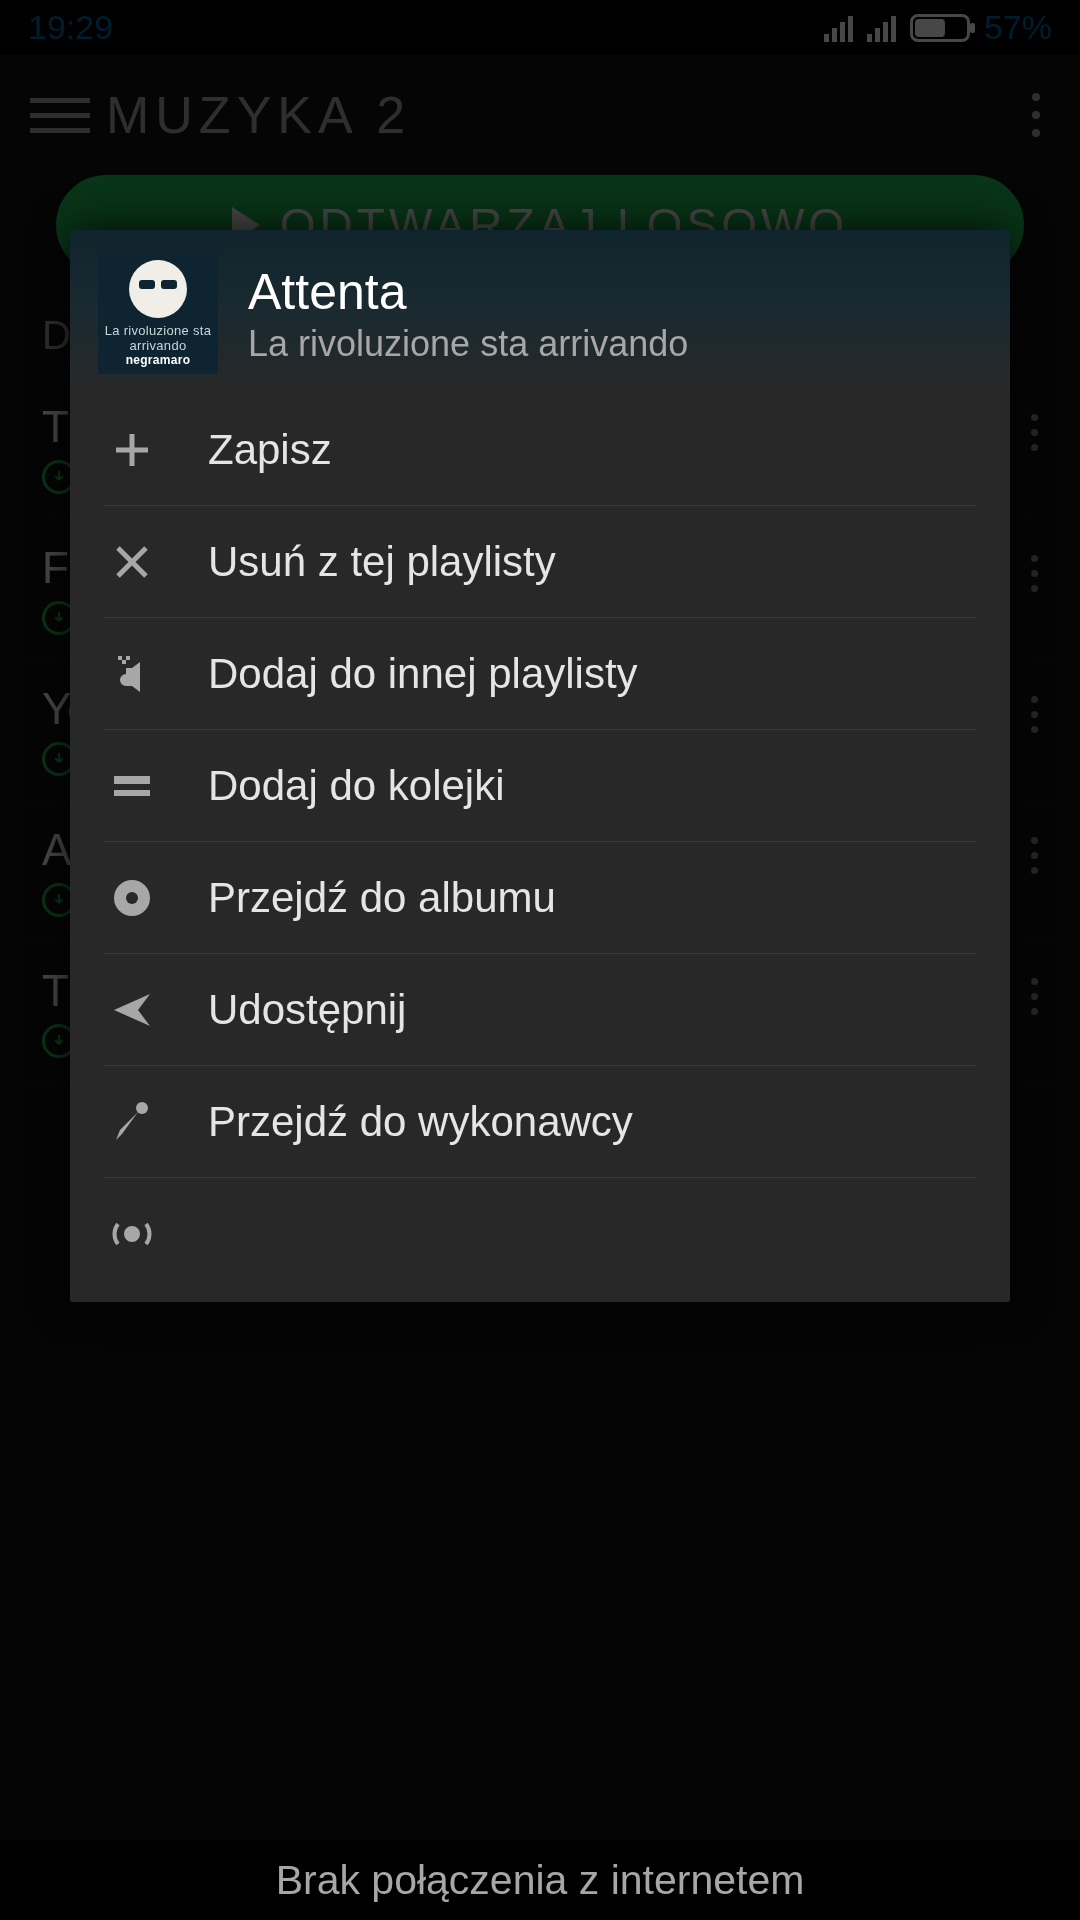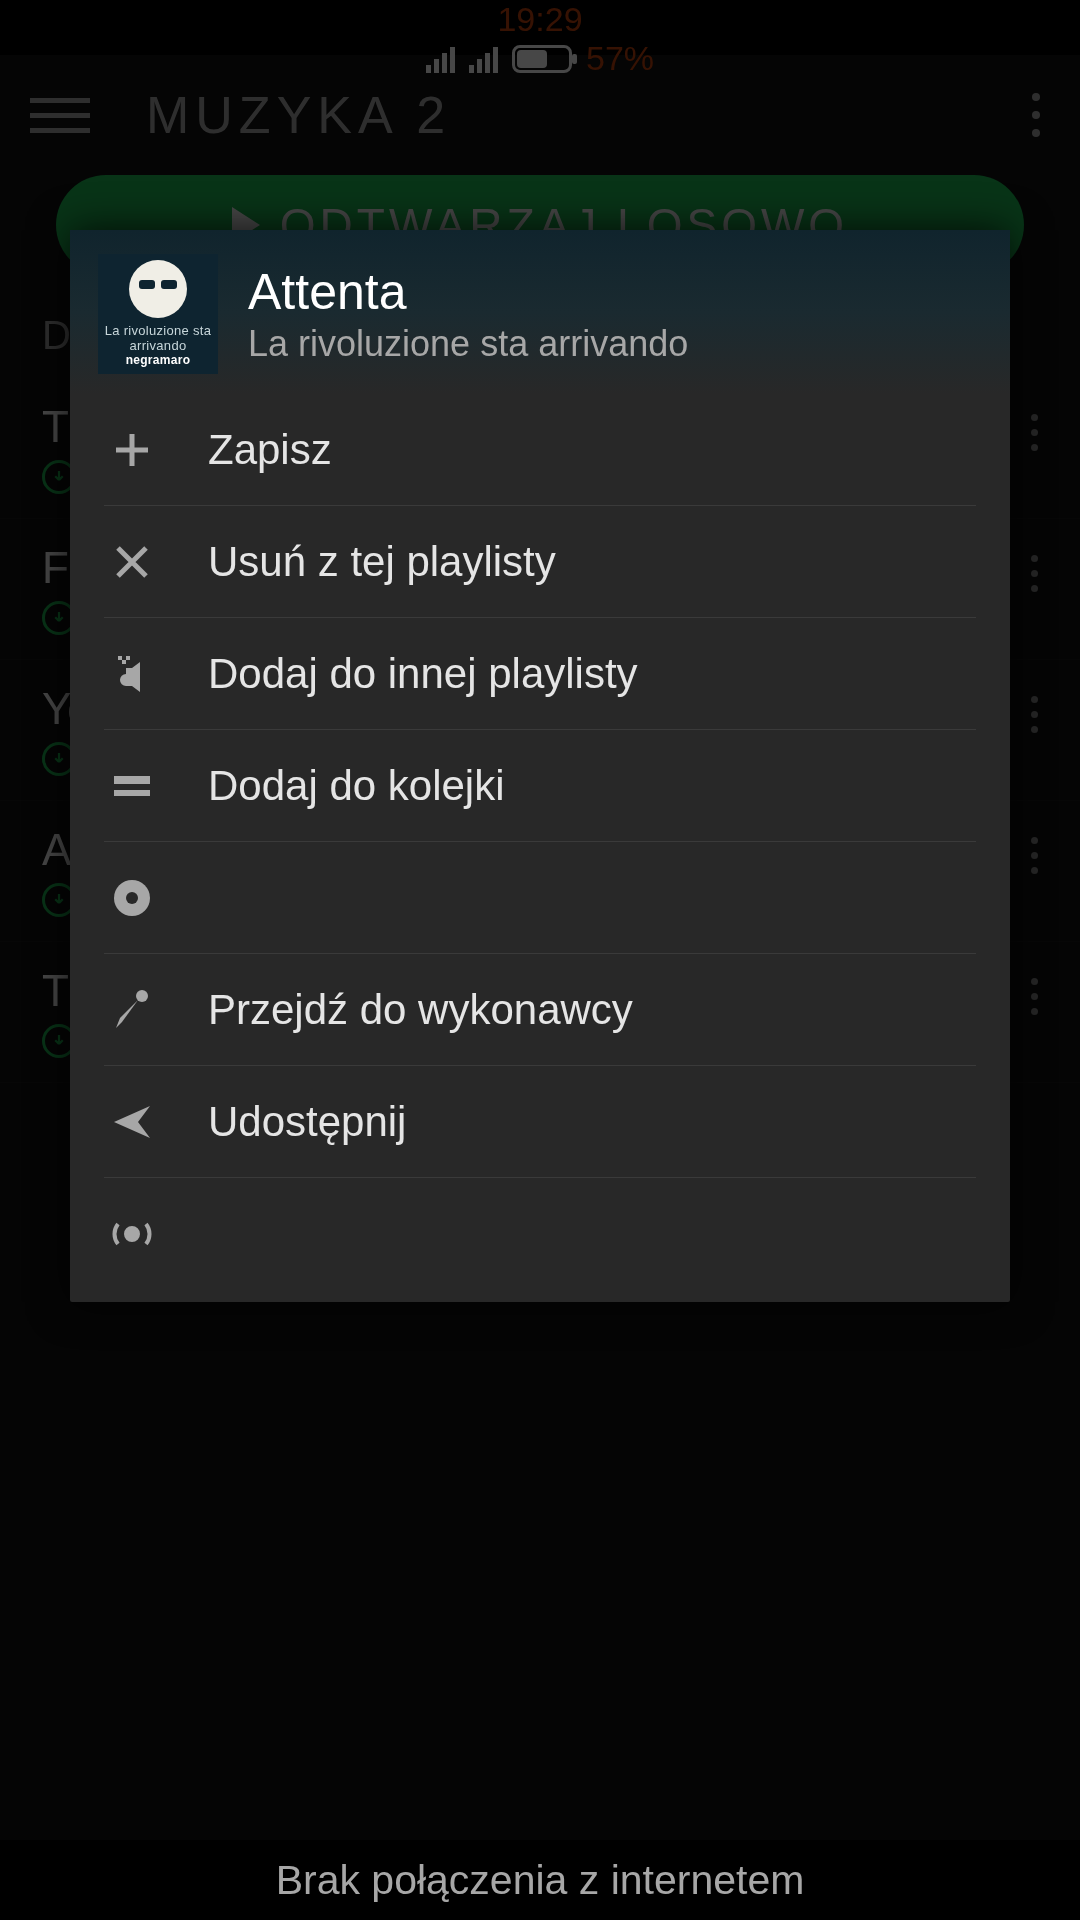--- a/index.html
+++ b/index.html
@@ -11,23 +11,22 @@
     position: relative;
   }
   
   .status-bar {
     height: 55px;
     display: flex;
     align-items: center;
     justify-content: space-between;
     padding: 0 28px;
     font-size: 34px;
-    color: #c2410c;
+    color: #0369a1;
     background: #000;
-    flex-direction: column;
   }
   .status-right { display: flex; align-items: center; gap: 14px; }
   .signal-bars { display: inline-flex; align-items: flex-end; gap: 3px; height: 28px; }
   .signal-bars span { width: 5px; background: #fff; display: inline-block; }
   .signal-bars span:nth-child(1){height:8px}
   .signal-bars span:nth-child(2){height:14px}
   .signal-bars span:nth-child(3){height:20px}
   .signal-bars span:nth-child(4){height:26px}
   .battery {
     width: 60px; height: 28px; border: 3px solid #fff; border-radius: 8px;
@@ -39,21 +38,21 @@
   .app-header {
     height: 120px;
     display: flex;
     align-items: center;
     padding: 0 30px;
     background: #121212;
   }
   .hamburger { width: 60px; display:flex; flex-direction:column; gap:10px; }
   .hamburger span { height:5px; background:#A7A7A7; }
   .app-title {
-    margin-left: 56px;
+    margin-left: 16px;
     font-size: 52px;
     letter-spacing: 6px;
     color: #A7A7A7;
     font-weight: 400;
   }
   .header-more {
     margin-left: auto;
     display:flex; flex-direction:column; gap:10px;
     padding: 0 10px;
   }
@@ -341,39 +340,40 @@
       <span class="menu-label">Dodaj do kolejki</span>
     </div>
 
     <div class="menu-item">
       <span class="menu-icon">
         <svg viewBox="0 0 24 24" fill="#A7A7A7">
             <circle cx="12" cy="12" r="9"></circle>
             <circle cx="12" cy="12" r="3" fill="#282828"></circle>
           </svg>
       </span>
+      <span class="menu-label">Przejdź do albumu</span>
+    </div>
+
+    <div class="menu-item">
+      <span class="menu-icon">
+        <svg viewBox="0 0 24 24" fill="#A7A7A7">
+            <path d="M3 12l18-8-6 8 6 8z"></path>
+          </svg>
+      </span>
+      <span class="menu-label">Udostępnij</span>
     </div>
 
     <div class="menu-item">
       <span class="menu-icon">
         <svg viewBox="0 0 24 24" fill="#A7A7A7">
             <ellipse cx="17" cy="5" rx="3" ry="3"></ellipse>
             <path d="M15 7L7 18l-3 3 2-5L15 7z"></path>
           </svg>
       </span>
       <span class="menu-label">Przejdź do wykonawcy</span>
-    </div>
-
-    <div class="menu-item">
-      <span class="menu-icon">
-        <svg viewBox="0 0 24 24" fill="#A7A7A7">
-            <path d="M3 12l18-8-6 8 6 8z"></path>
-          </svg>
-      </span>
-      <span class="menu-label">Udostępnij</span>
     </div>
 
     <div class="menu-item">
       <span class="menu-icon">
         <svg viewBox="0 0 24 24" fill="none" stroke="#A7A7A7" stroke-width="2">
             <circle cx="12" cy="12" r="3" fill="#A7A7A7"></circle>
             <path d="M5 7a8 8 0 000 10M19 7a8 8 0 010 10"></path>
           </svg>
       </span>
     </div>

